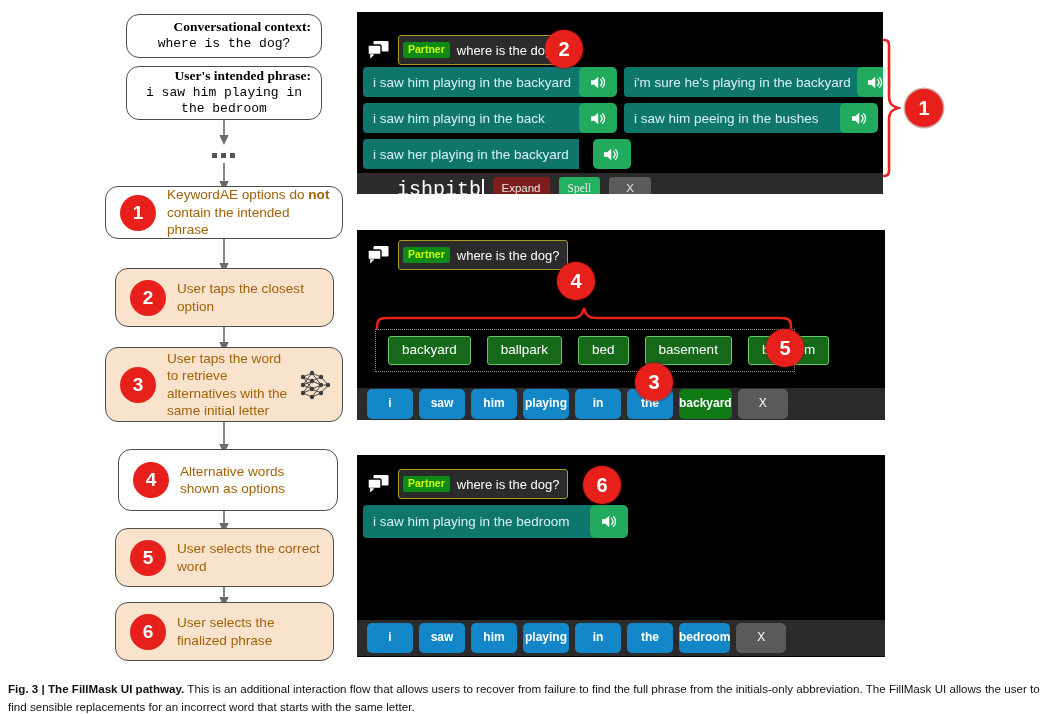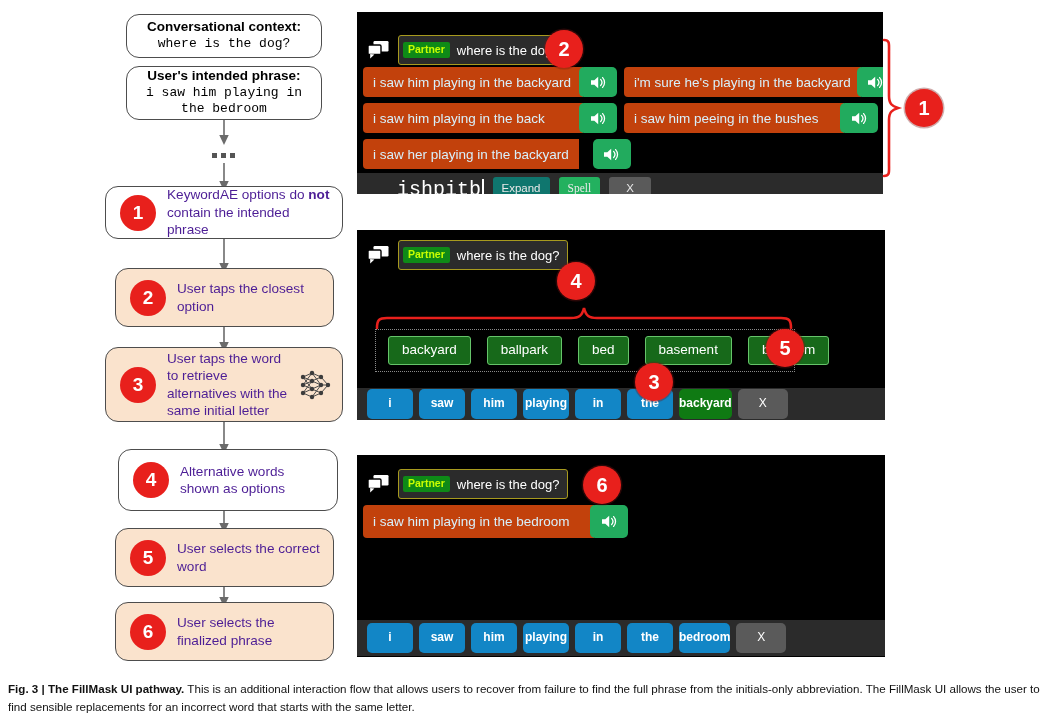--- a/index.html
+++ b/index.html
@@ -28,25 +28,26 @@
     border-radius: 13px;
     background: #ffffff;
     display: flex;
     align-items: center;
     padding: 0 10px;
   }
   .flow-box.tinted { background: #fae3cd; }
 
   .fb-title {
     width: 100%;
-    text-align: center;
+    text-align: right;
     font-weight: bold;
     font-size: 13.5px;
     color: #000;
     line-height: 1.25;
+    font-family: Liberation Serif, serif;
   }
   .fb-sub {
     width: 100%;
     text-align: center;
     font-size: 13px;
     color: #000;
     line-height: 1.3;
     font-family: "Liberation Mono", monospace;
   }
   .fb-stack { width: 100%; }
@@ -58,21 +59,21 @@
     background: #e8201c;
     color: #fff;
     font-weight: bold;
     font-size: 19px;
     display: flex; align-items: center; justify-content: center;
     margin-right: 11px;
     margin-left: 4px;
   }
   .step-text {
     font-size: 13.6px;
-    color: #4c1d95;
+    color: #a16207;
     line-height: 1.28;
     flex: 1 1 auto;
   }
   .step-text b { font-weight: bold; }
 
   .nn-icon { flex: 0 0 auto; width: 34px; height: 34px; margin-left: 4px; }
 
   .dots {
     position: absolute;
     display: flex; gap: 4px;
@@ -117,21 +118,21 @@
   .ctx-text { color: #ffffff; font-size: 13px; white-space: nowrap; }
 
   
   .opt {
     position: absolute;
     display: flex;
     align-items: stretch;
     height: 30px;
   }
   .opt-label {
-    background: #c2410c;
+    background: #0f766e;
     color: #d8f0fb;
     font-size: 13.5px;
     display: flex; align-items: center;
     padding: 0 10px;
     border-radius: 4px 0 0 4px;
     white-space: nowrap;
     flex: 1 1 auto;
   }
   .opt-speak {
     background: #22ab5e;
@@ -166,21 +167,21 @@
     vertical-align: -3px;
     margin-left: 1px;
   }
   .cbtn {
     font-size: 11.5px;
     color: #e9e9e9;
     border-radius: 3px;
     padding: 6px 9px;
     line-height: 1;
   }
-  .cbtn.blue { background: #0f766e; }
+  .cbtn.blue { background: #7f1d1d; }
   .cbtn.green { background: #23b15f; font-family: Liberation Serif, serif; }
   .cbtn.grey  { background: #5a5a5a; padding: 6px 17px; }
 
   
   .alt-wrap {
     position: absolute;
     border: 1.4px dotted #8a8a8a;
     box-sizing: border-box;
     display: flex;
     align-items: center;

